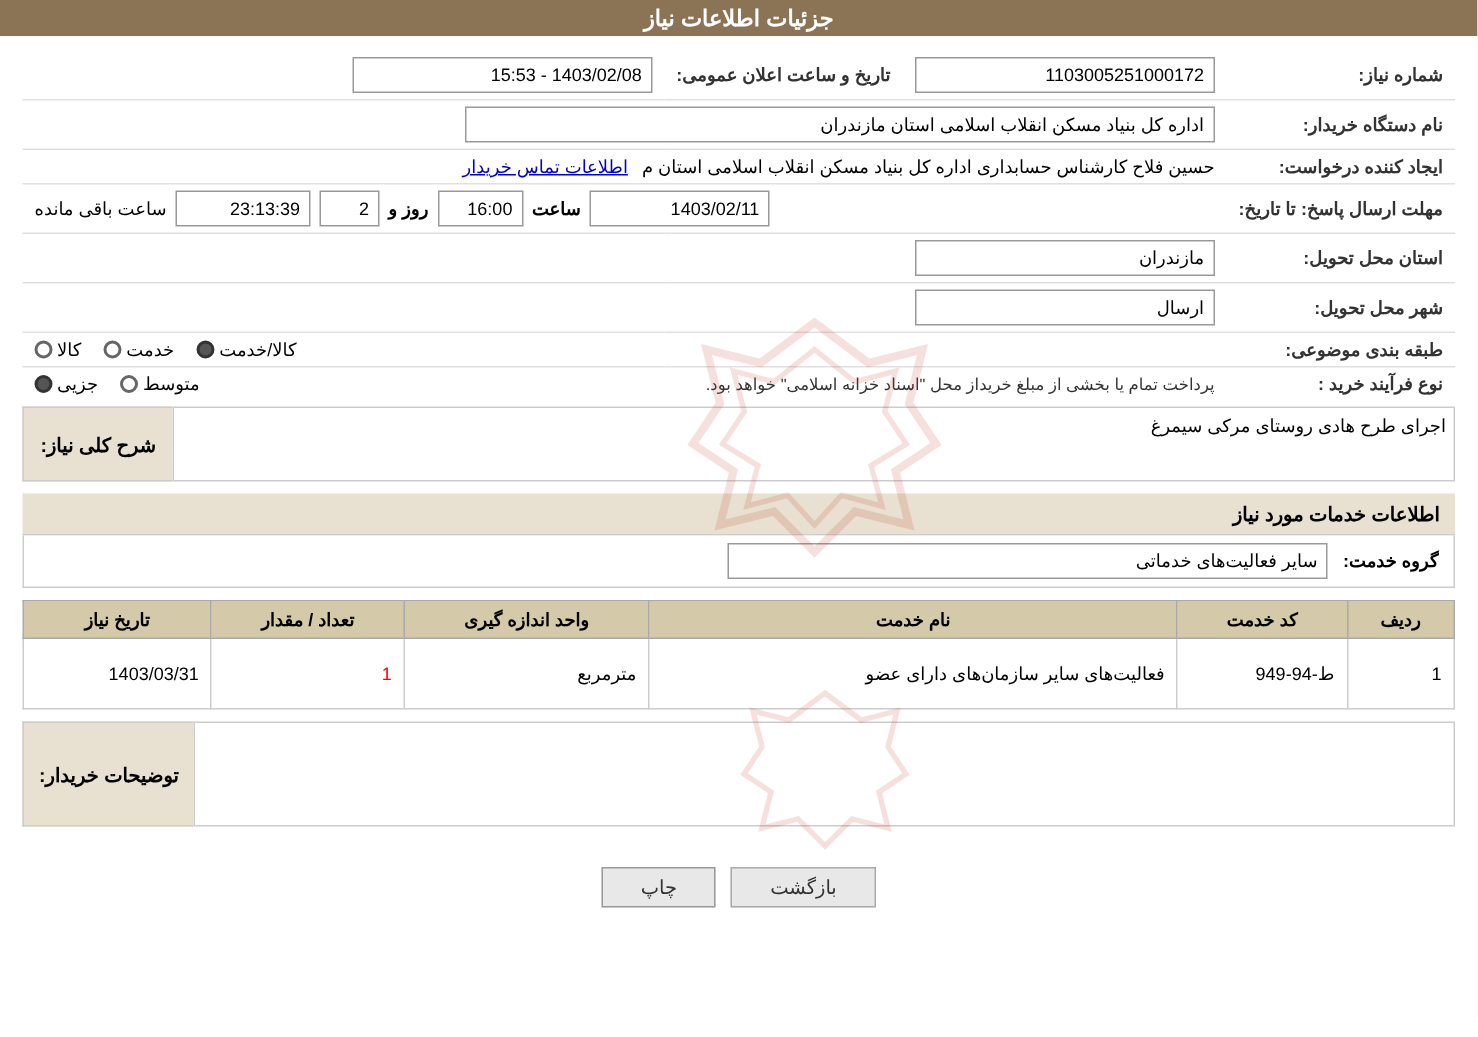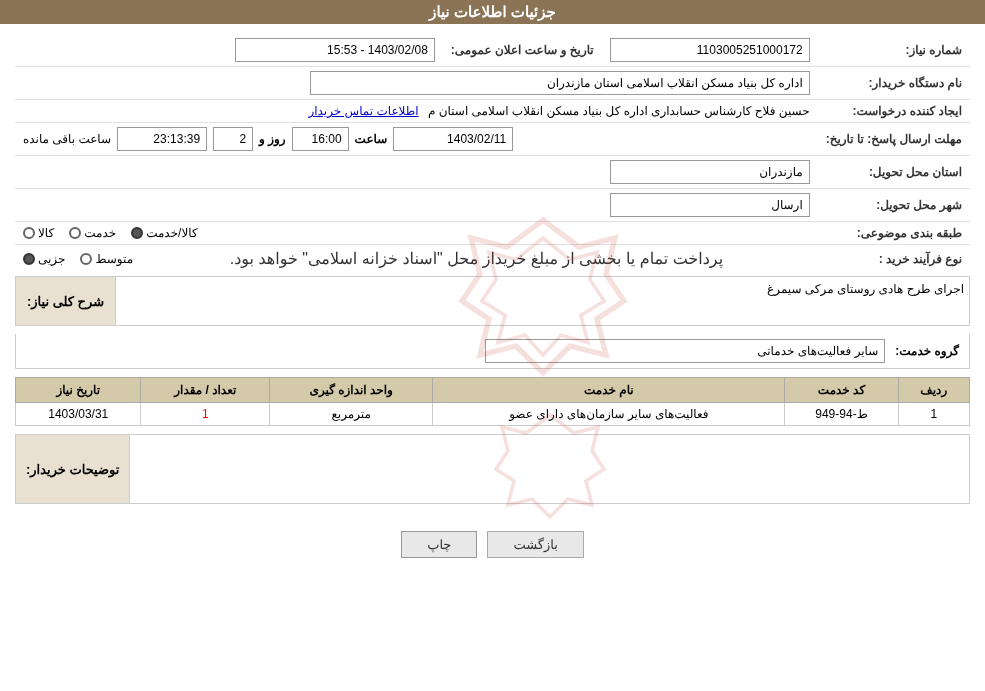--- a/index.html
+++ b/index.html
@@ -115,22 +115,22 @@
     }
     .data-table th {
       background: #d4c9a8;
       border: 1px solid #aaa;
       padding: 5px 8px;
       text-align: center;
       font-weight: bold;
     }
     .data-table td {
       border: 1px solid #ccc;
-      padding: 4px 8px;
-      text-align: center;
+      padding: 16px 8px;
+      text-align: right;
     }
     .data-table td.red-num {
       color: red;
     }
     .btn-group {
       text-align: center;
       padding: 15px;
       display: flex;
       gap: 10px;
       justify-content: center;
@@ -240,21 +240,21 @@
               <span>کالا</span>
               <span class="radio-circle"></span>
             </div>
           </div>
         </td>
       </tr>
       <tr class="row-divider">
         <td class="label-cell">نوع فرآیند خرید :</td>
         <td class="value-cell" colspan="3">
           <div style="display:flex; align-items:center; justify-content:space-between; width:100%;">
-            <span style="font-size:16px; color:#333; flex:1;text-align:center;">پرداخت تمام یا بخشی از مبلغ خریداز محل "اسناد خزانه اسلامی" خواهد بود.</span>
+            <span style="font-size:11px; color:#333; flex:1;">پرداخت تمام یا بخشی از مبلغ خریداز محل "اسناد خزانه اسلامی" خواهد بود.</span>
             <div class="radio-group" style="margin-right:10px;">
               <div class="radio-item">
                 <span>متوسط</span>
                 <span class="radio-circle"></span>
               </div>
               <div class="radio-item">
                 <span>جزیی</span>
                 <span class="radio-circle selected"></span>
               </div>
             </div>
@@ -270,20 +270,21 @@
           <path d="M50 5 L70 20 L90 15 L85 35 L95 50 L80 60 L85 80 L65 75 L50 90 L35 75 L15 80 L20 60 L5 50 L15 35 L10 15 L30 20 Z" fill="none" stroke="#c0392b" stroke-width="3"></path>
           <path d="M50 15 L65 27 L80 23 L76 38 L84 50 L71 58 L75 73 L60 69 L50 80 L40 69 L25 73 L29 58 L16 50 L24 38 L20 23 L35 27 Z" fill="none" stroke="#c0392b" stroke-width="2"></path>
         </svg>
         <span style="position:relative;z-index:1;">اجرای طرح هادی روستای مرکی سیمرغ</span>
       </div>
       <div style="background:#e8e0d0; padding:6px 10px; font-weight:bold; font-size:13px; writing-mode:horizontal-tb; display:flex; align-items:center; border:1px solid #ccc; border-right:none; min-width:100px; justify-content:center;">
         <span>شرح کلی نیاز:</span>
       </div>
     </div>
 
+    <div class="section-header-bar">اطلاعات خدمات مورد نیاز</div>
 
     <div style="display:flex; align-items:center; padding:5px 10px; border:1px solid #ccc; border-top:none; margin-bottom:8px; background:#fff;">
       <span style="font-weight:bold; margin-left:10px;">گروه خدمت:</span>
       <span class="input-box" style="width:400px;">سایر فعالیت‌های خدماتی</span>
     </div>
 
     <table class="data-table" style="margin-bottom:8px;">
       <thead>
         <tr>
           <th>ردیف</th>

